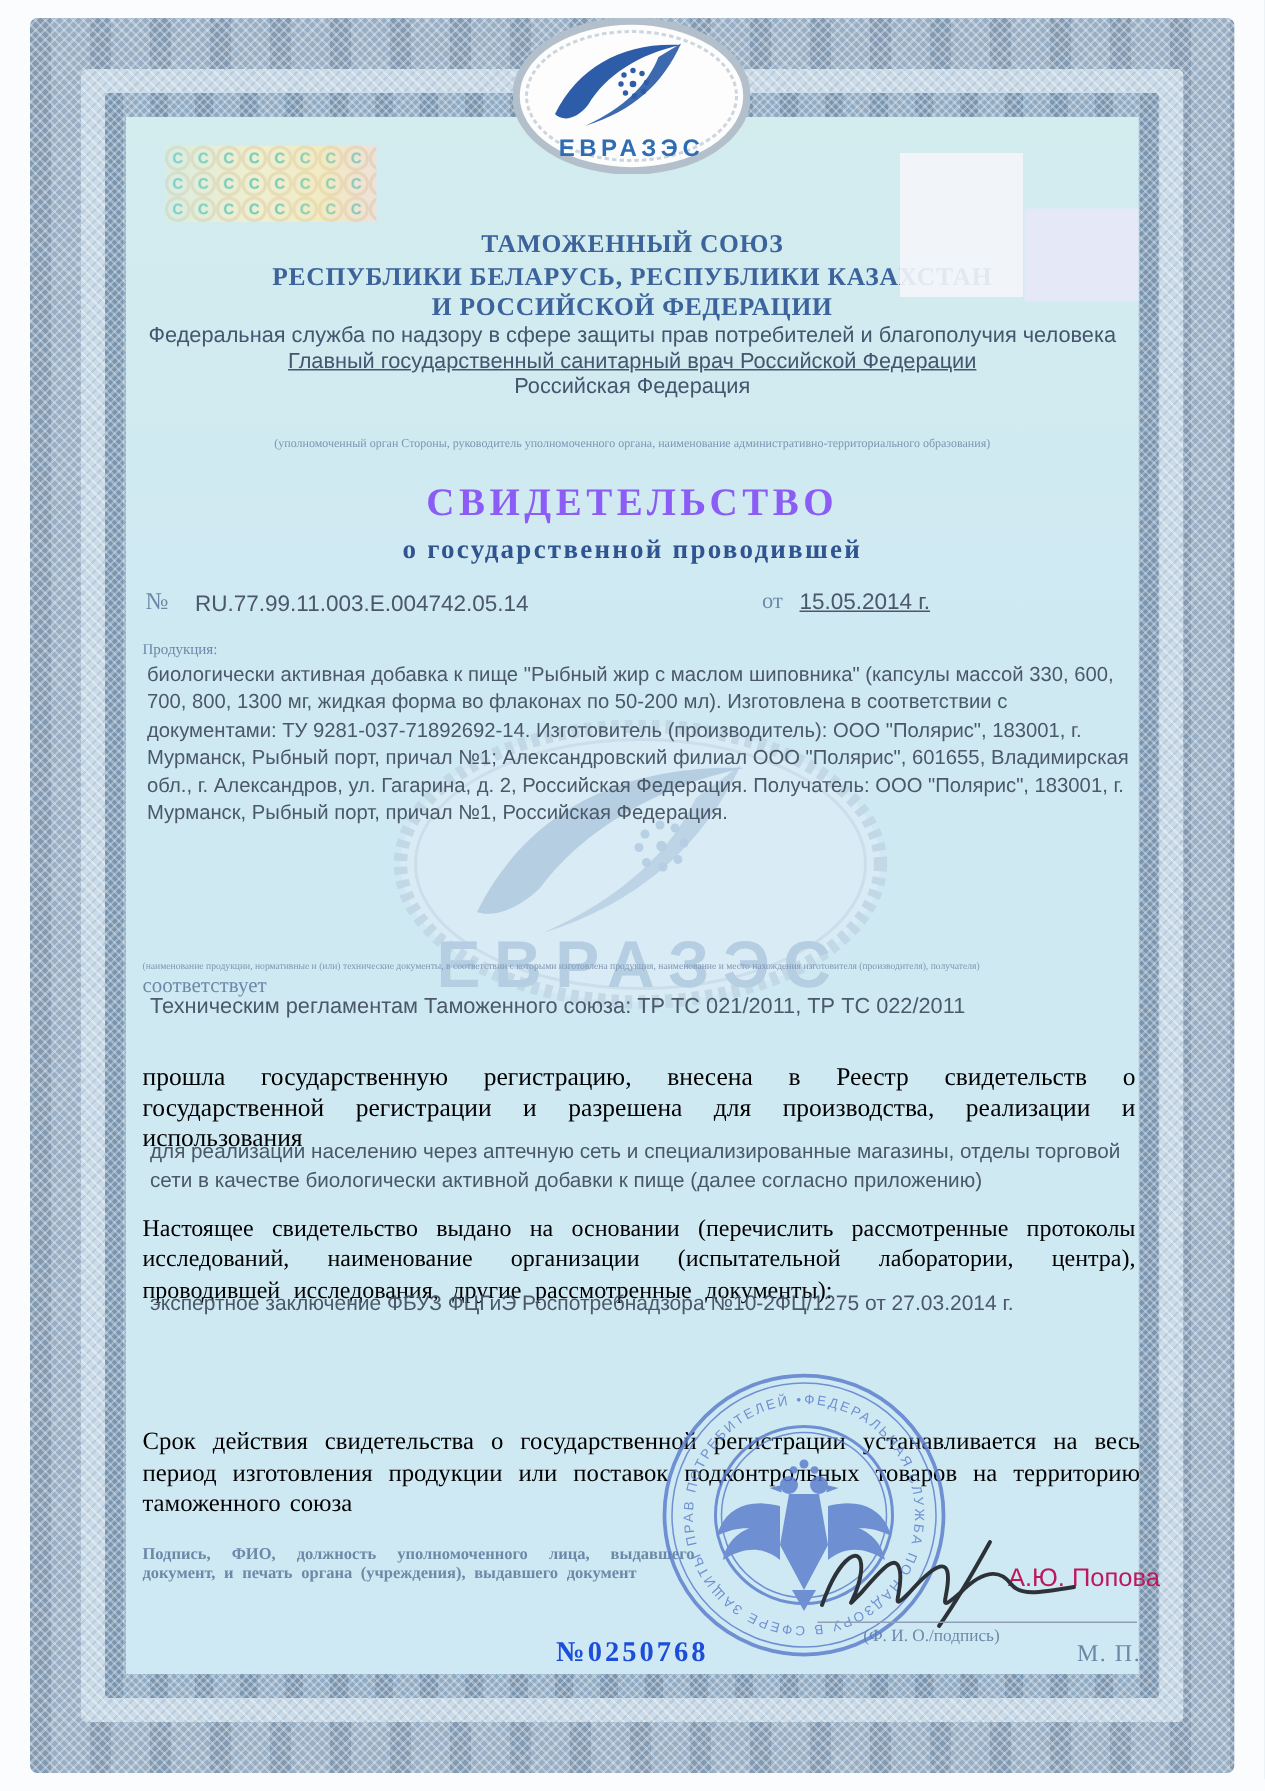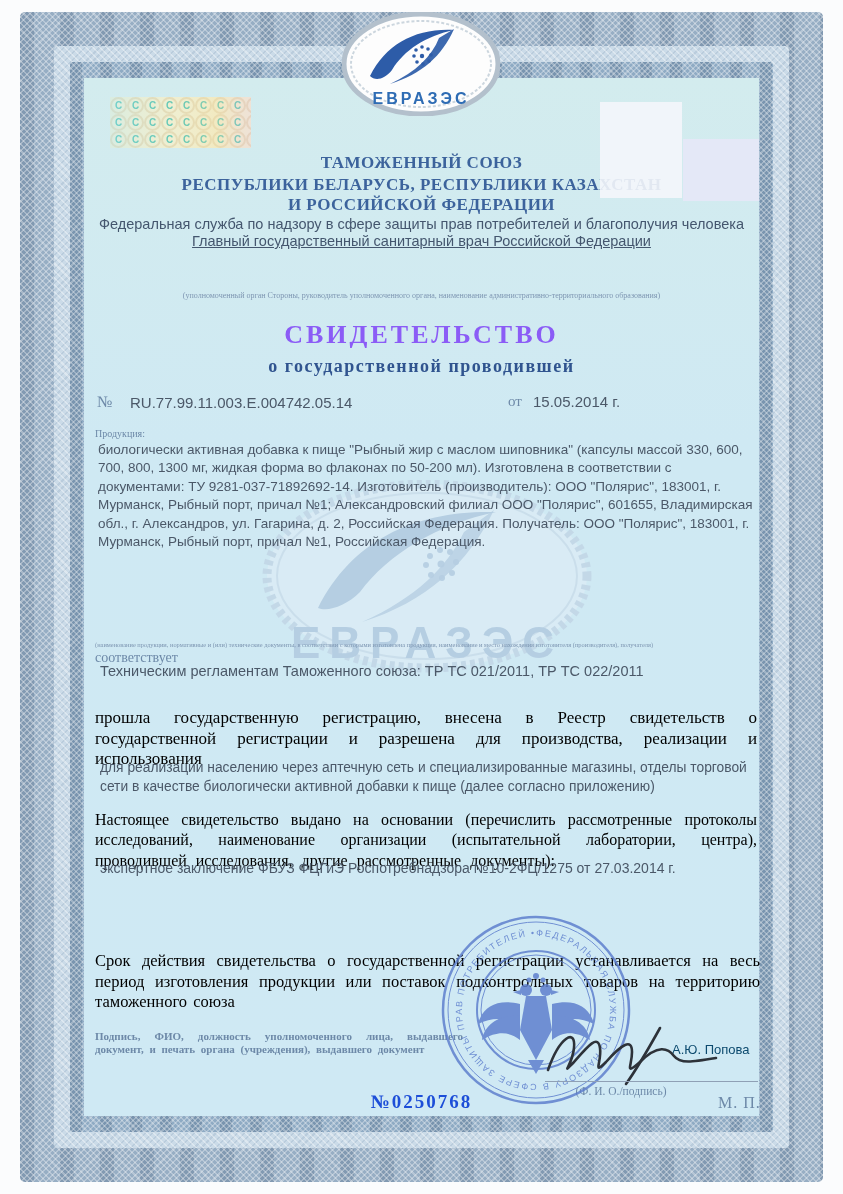--- a/index.html
+++ b/index.html
@@ -127,47 +127,48 @@
     </svg>
   </div>
 
   <div class="content">
 
     <div class="center ser-bold" style="top:153px;font-size:17px;letter-spacing:.5px;">ТАМОЖЕННЫЙ СОЮЗ</div>
     <div class="center ser-bold" style="top:175px;font-size:17px;letter-spacing:.5px;">РЕСПУБЛИКИ БЕЛАРУСЬ, РЕСПУБЛИКИ КАЗАХСТАН</div>
     <div class="center ser-bold" style="top:195px;font-size:17px;letter-spacing:.5px;">И РОССИЙСКОЙ ФЕДЕРАЦИИ</div>
     <div class="center sans hdr-sans" style="top:216px;font-size:14.5px;">Федеральная служба по надзору в сфере защиты прав потребителей и благополучия человека</div>
     <div class="center sans hdr-sans" style="top:233px;font-size:14.5px;text-decoration:underline;">Главный государственный санитарный врач Российской Федерации</div>
+    <div class="center sans hdr-sans" style="top:250px;font-size:14.5px;">Российская Федерация</div>
     <div class="center tiny-caption" style="top:291px;font-size:8px;">(уполномоченный орган Стороны, руководитель уполномоченного органа, наименование административно-территориального образования)</div>
 
     <div class="center ser-bold" style="top:320px;font-size:26px;letter-spacing:3px;color:#8b5cf6;">СВИДЕТЕЛЬСТВО</div>
     <div class="center ser-bold" style="top:356px;font-size:18px;letter-spacing:1.5px;color:#30548f;">о государственной проводившей</div>
 
     <div class="abs form-label" style="left:97px;top:393px;font-size:16px;">№</div>
     <div class="abs sans typed" style="left:130px;top:394px;font-size:15px;">RU.77.99.11.003.E.004742.05.14</div>
     <div class="abs form-label" style="left:508px;top:393px;font-size:15px;">от</div>
-    <div class="abs sans typed" style="left:533px;top:393px;font-size:15px;">15.05.2014 г.</div>
+    <div class="abs sans typed" style="left:533px;top:393px;font-size:15px;text-decoration:underline;">15.05.2014 г.</div>
 
     <div class="abs form-label" style="left:95px;top:428px;font-size:10px;">Продукция:</div>
     <div class="abs sans typed" style="left:98px;top:441px;width:662px;font-size:13.5px;line-height:1.37;">биологически активная добавка к пище "Рыбный жир с маслом шиповника" (капсулы массой 330, 600, 700, 800, 1300 мг, жидкая форма во флаконах по 50-200 мл). Изготовлена в соответствии с документами: ТУ 9281-037-71892692-14. Изготовитель (производитель): ООО "Полярис", 183001, г. Мурманск, Рыбный порт, причал №1; Александровский филиал ООО "Полярис", 601655, Владимирская обл., г. Александров, ул. Гагарина, д. 2, Российская Федерация.  Получатель: ООО "Полярис", 183001, г. Мурманск, Рыбный порт, причал №1, Российская Федерация.</div>
 
     <div class="abs tiny-caption" style="left:95px;top:641px;width:662px;font-size:6.4px;">(наименование продукции, нормативные и (или) технические документы, в соответствии с которыми изготовлена продукция, наименование и место нахождения изготовителя (производителя), получателя)</div>
     <div class="abs form-label" style="left:95px;top:650px;font-size:14px;">соответствует</div>
     <div class="abs sans typed" style="left:100px;top:663px;width:660px;font-size:14.5px;">Техническим регламентам Таможенного союза: ТР ТС 021/2011, ТР ТС 022/2011</div>
 
     <div class="abs form-par" style="left:95px;top:708px;width:662px;font-size:17px;line-height:1.22;word-spacing:6px;">прошла государственную регистрацию, внесена в Реестр свидетельств о государственной регистрации и разрешена для производства, реализации и использования</div>
     <div class="abs sans typed" style="left:100px;top:759px;width:656px;font-size:13.8px;line-height:1.35;">для реализации населению через аптечную сеть и специализированные магазины, отделы торговой сети в качестве биологически активной добавки к пище (далее согласно приложению)</div>
 
     <div class="abs form-par" style="left:95px;top:810px;width:662px;font-size:16px;line-height:1.28;word-spacing:5px;">Настоящее свидетельство выдано на основании (перечислить рассмотренные протоколы исследований, наименование организации (испытательной лаборатории, центра), проводившей исследования, другие рассмотренные документы):</div>
     <div class="abs sans typed" style="left:100px;top:860px;width:656px;font-size:14px;">экспертное заключение ФБУЗ ФЦГиЭ Роспотребнадзора №10-2ФЦ/1275 от 27.03.2014 г.</div>
 
     <div class="abs form-par" style="left:95px;top:951px;width:665px;font-size:16.5px;line-height:1.25;word-spacing:2px;">Срок действия свидетельства о государственной регистрации устанавливается на весь период изготовления продукции или поставок подконтрольных товаров на территорию таможенного союза</div>
 
     <div class="abs form-label" style="left:95px;top:1030px;width:368px;font-size:11px;line-height:1.22;text-align:justify;word-spacing:3px;font-weight:bold;">Подпись, ФИО, должность уполномоченного лица, выдавшего документ, и печать органа (учреждения), выдавшего документ</div>
-    <div class="abs sans" style="left:672px;top:1042px;font-size:13px;color:#0c4a6e;">А.Ю. Попова</div>
+    <div class="abs sans" style="left:672px;top:1042px;font-size:17px;color:#be185d;">А.Ю. Попова</div>
     <div class="abs form-label" style="left:516px;top:1085px;width:210px;text-align:center;font-size:11.5px;">(Ф. И. О./подпись)</div>
     <div class="abs form-label" style="left:718px;top:1094px;font-size:16px;letter-spacing:1px;">М. П.</div>
     <div class="center serial" style="top:1091px;font-size:19px;">№0250768</div>
   </div>
 
   <div class="stamp">
     <svg width="196" height="196" viewBox="0 0 196 196">
       <g stroke="#5b7ccc" fill="none">
         <circle cx="98" cy="98" r="93" stroke-width="2.5"></circle>
         <circle cx="98" cy="98" r="88" stroke-width="1"></circle>

